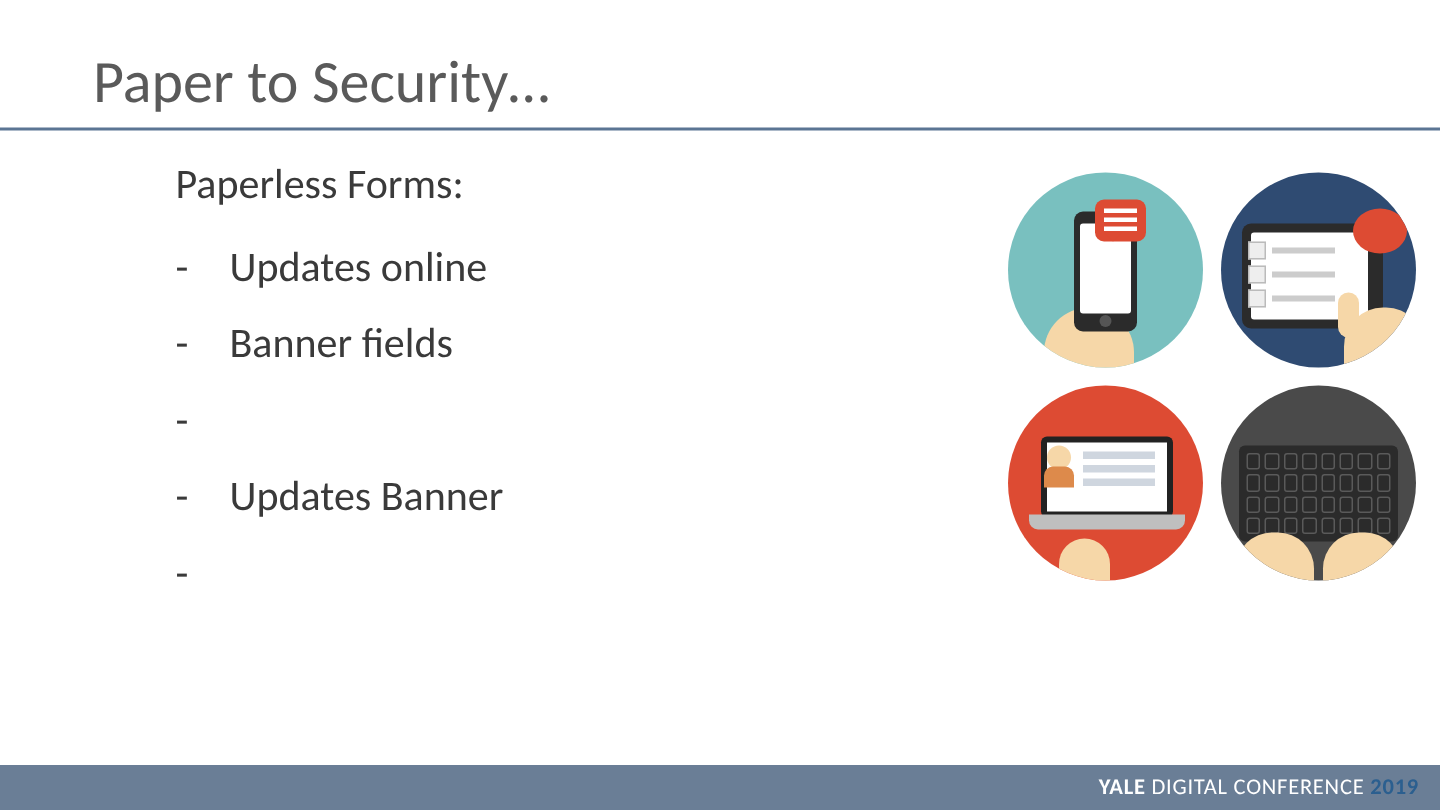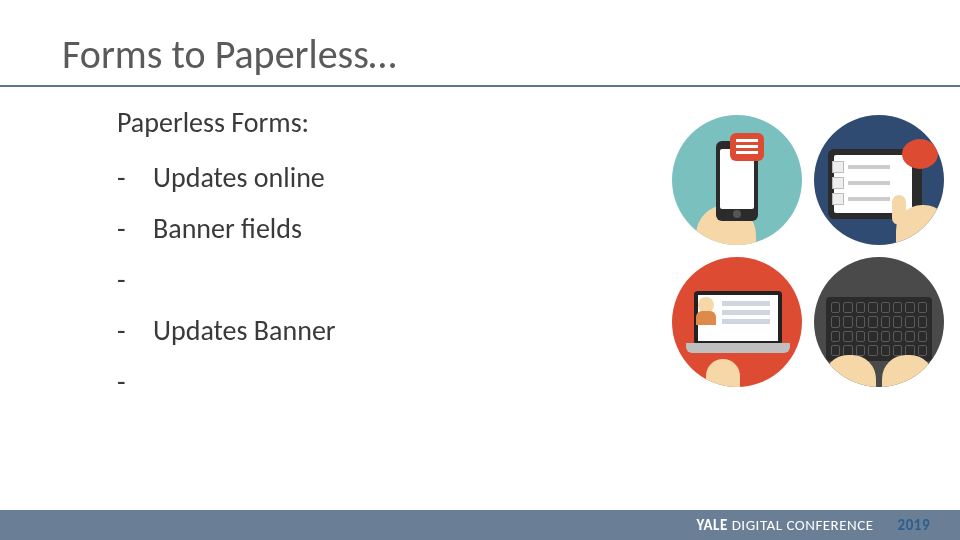--- a/index.html
+++ b/index.html
@@ -107,33 +107,33 @@
   .hL{left:-4px;} .hR{right:-4px;}
 
   .footer {
     position: absolute;
     left: 0; right: 0; bottom: 0;
     height: 30px;
     background: #6a7e96;
     display: flex;
     align-items: center;
     justify-content: flex-end;
-    padding-right: 30px;
+    padding-right: 14px;
     font-size: 15px;
     letter-spacing: 0.5px;
   }
   .footer .brand { color: #fff; font-weight: 400; }
   .footer .brand b { font-weight: 600; }
-  .footer .year { color: #2b5f8f; margin-left: 24px; font-weight: 600; }
+  .footer .year { color: #2b5f8f; margin-left: 4px; font-weight: 600; }
 </style>
 </head>
 <body>
 
 <div class="title-wrap">
-  <h1 class="title">Forms to Paperless…</h1>
+  <h1 class="title">Paper to Security…</h1>
 </div>
 
 <div class="content">
   <div class="text-col">
     <div class="subheading">Paperless Forms:</div>
 
     <div class="bullet-row">
       <span class="bullet-dash">-</span>
       <span>Updates online</span>
     </div>

